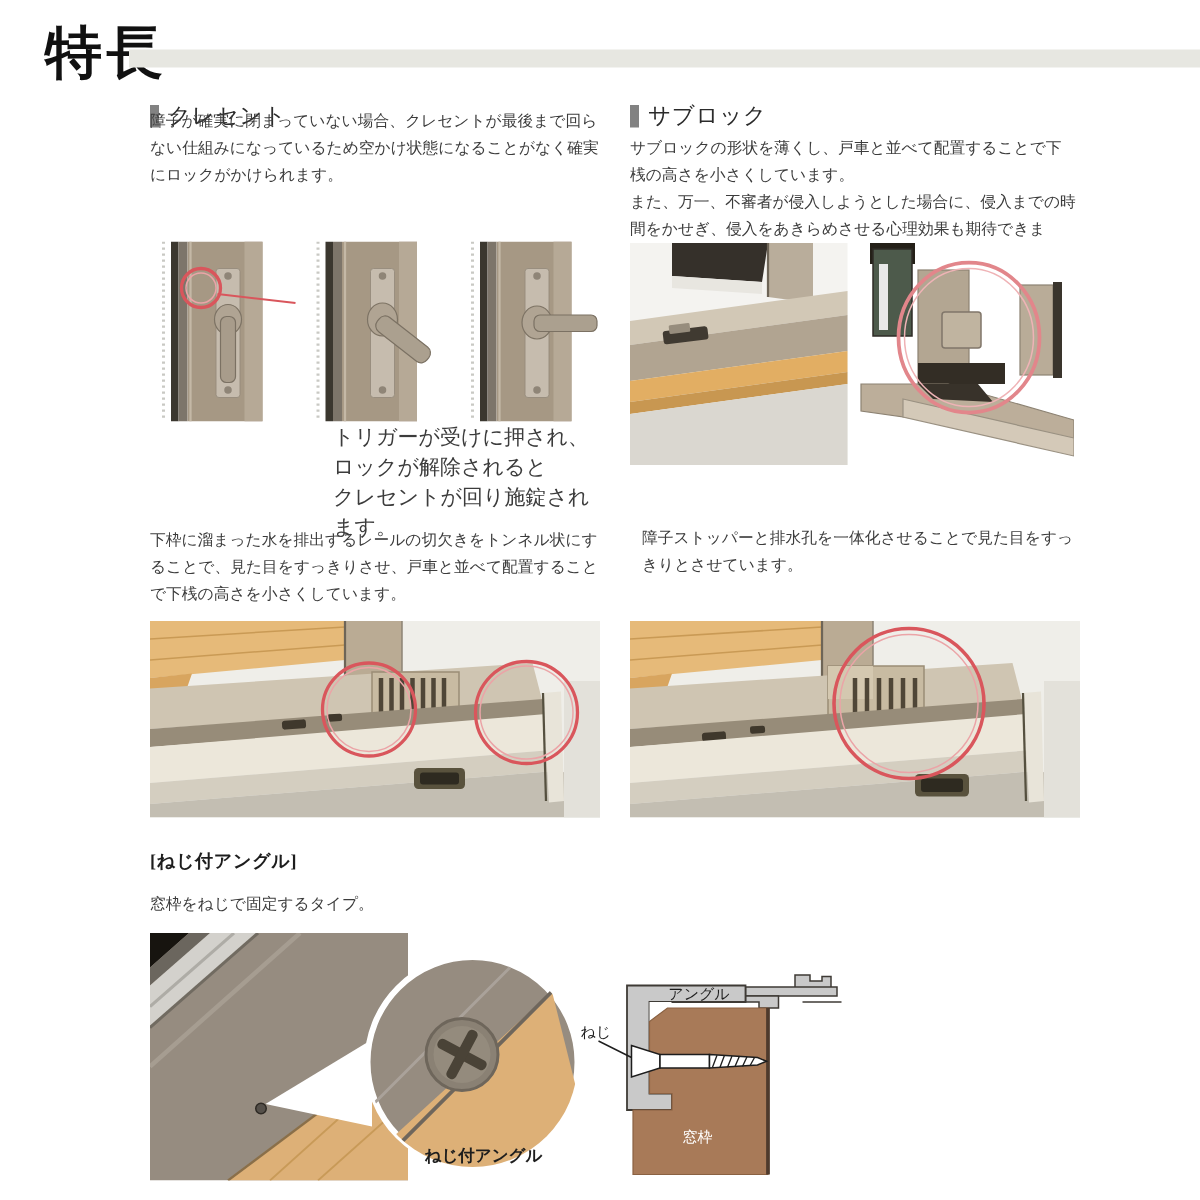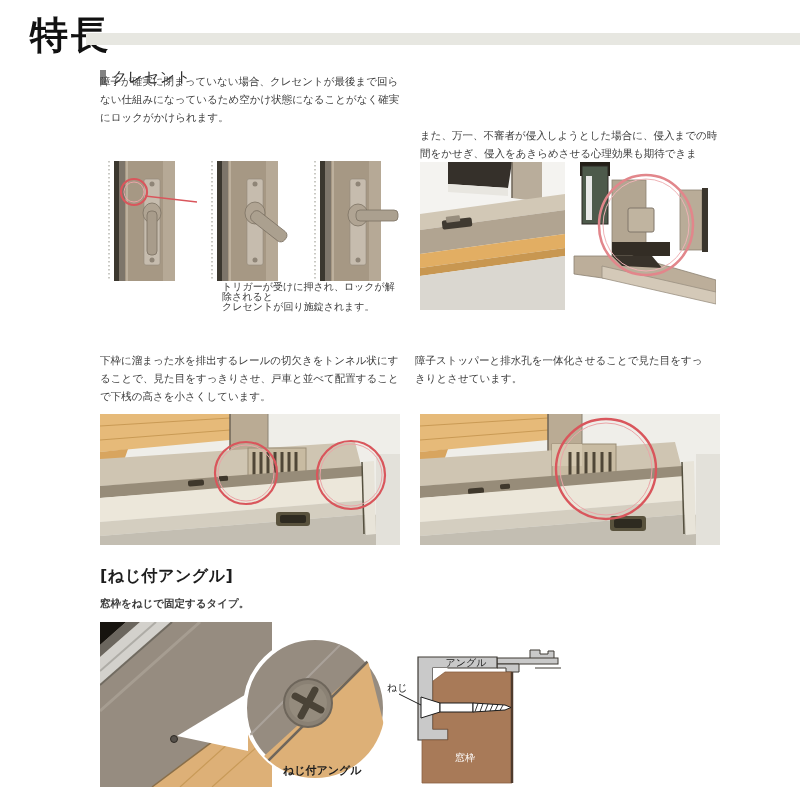--- a/index.html
+++ b/index.html
@@ -5,22 +5,22 @@
   html,body{margin:0;padding:0;background:#ffffff;}
   .page{position:relative;width:800px;height:800px;background:#ffffff;overflow:hidden;
         font-family:"DejaVu Sans","Liberation Sans",sans-serif;}
   .abs{position:absolute;}
   .page-title{font-size:38px;font-weight:bold;color:#111;letter-spacing:3px;line-height:1;}
   .title-bar{background:#e7e7e1;}
   .sec-head{display:flex;align-items:center;}
   .marker{display:inline-block;width:6px;height:15px;background:#828282;margin-right:6px;flex:0 0 auto;}
   .sec-title{font-size:15px;font-weight:normal;color:#2b2b2b;letter-spacing:0.5px;}
   .body-text{font-size:10.5px;line-height:18px;color:#3c3c3c;margin:0;}
-  .cap-text{font-size:10px;line-height:10px;color:#3c3c3c;}
-  .angle-title{font-size:16px;font-weight:bold;color:#1d1d1d;letter-spacing:0.5px;}
+  .cap-text{font-size:14px;line-height:20px;color:#3c3c3c;}
+  .angle-title{font-size:12px;font-weight:bold;color:#1d1d1d;letter-spacing:0.5px;font-family:Liberation Serif, serif;}
   svg{display:block;}
   svg text{font-family:"DejaVu Sans","Liberation Sans",sans-serif;}
 </style>
 </head>
 <body>
 
 <div class="page">
 
   <div class="abs page-title" style="left:30px;top:16px;">特長</div>
   <div class="abs title-bar" style="left:86px;top:33px;width:714px;height:12px;"></div>
@@ -82,20 +82,25 @@
       <circle cx="52" cy="99" r="2.5" fill="#8f8577"></circle>
       <ellipse cx="52" cy="54" rx="10" ry="11" fill="#b0a493" stroke="#7d7364" stroke-width="0.8"></ellipse>
       <rect x="50" y="49" width="42" height="11" rx="4" fill="#aba08f" stroke="#7b7163" stroke-width="0.8"></rect>
     </g>
   </svg>
   <div class="abs cap-text" style="left:222px;top:282px;width:182px;">
     <div>トリガーが受けに押され、ロックが解除されると</div>
     <div>クレセントが回り施錠されます。</div>
   </div>
 
+  <div class="abs sec-head" style="left:420px;top:68px;width:296px;">
+    <span class="marker"></span>
+    <span class="sec-title">サブロック</span>
+  </div>
+  <p class="abs body-text" style="left:420px;top:90px;width:298px;">サブロックの形状を薄くし、戸車と並べて配置することで下桟の高さを小さくしています。</p>
   <p class="abs body-text" style="left:420px;top:126px;width:298px;">また、万一、不審者が侵入しようとした場合に、侵入までの時間をかせぎ、侵入をあきらめさせる心理効果も期待できます。</p>
 
   <svg class="abs" style="left:420px;top:162px;" width="296" height="148" viewBox="0 0 296 148">
 
     <g>
       <rect x="0" y="0" width="145" height="148" fill="#f4f3f0"></rect>
       <polygon points="28,0 92,0 88,26 28,22" fill="#35302a"></polygon>
       <polygon points="28,22 88,26 88,34 28,30" fill="#e8e6e0"></polygon>
       <polygon points="92,0 122,0 122,40 92,36" fill="#b9ad9b"></polygon>
       <line x1="92" y1="0" x2="92" y2="36" stroke="#6e6557" stroke-width="1.5"></line>
@@ -164,21 +169,21 @@
     <g>
       <circle cx="146" cy="59" r="31" fill="none" stroke="#d9565c" stroke-width="2.2"></circle>
       <circle cx="146" cy="59" r="28" fill="none" stroke="#eba4a7" stroke-width="1"></circle>
     </g>
     <g>
       <circle cx="251" cy="61" r="34" fill="none" stroke="#d9565c" stroke-width="2.2"></circle>
       <circle cx="251" cy="61" r="31" fill="none" stroke="#eba4a7" stroke-width="1"></circle>
     </g>
   </svg>
 
-  <p class="abs body-text" style="left:415px;top:351px;width:298px;">障子ストッパーと排水孔を一体化させることで見た目をすっきりとさせています。</p>
+  <p class="abs body-text" style="left:428px;top:351px;width:298px;font-family:Liberation Mono, monospace;">障子ストッパーと排水孔を一体化させることで見た目をすっきりとさせています。</p>
 
   <svg class="abs" style="left:420px;top:414px;" width="300" height="131" viewBox="0 0 300 131">
     <rect x="0" y="0" width="300" height="131" fill="#efeee9"></rect>
     <polygon points="0,0 128,0 128,26 0,38" fill="#e6ba79"></polygon>
     <line x1="0" y1="12" x2="128" y2="4" stroke="#c99a55" stroke-width="1"></line>
     <line x1="0" y1="26" x2="128" y2="16" stroke="#c99a55" stroke-width="1"></line>
     <polygon points="0,38 28,35 20,58 0,62" fill="#d8a55f"></polygon>
     <polygon points="128,0 162,0 162,50 128,54" fill="#baab94"></polygon>
     <line x1="128" y1="0" x2="128" y2="54" stroke="#6e6557" stroke-width="1.5"></line>
     <line x1="162" y1="0" x2="162" y2="50" stroke="#8c8374" stroke-width="1"></line>
@@ -204,21 +209,21 @@
     <rect x="276" y="40" width="24" height="91" fill="#e3e1da"></rect>
     <rect x="190" y="102" width="36" height="15" rx="3" fill="#59523d"></rect>
     <rect x="194" y="105" width="28" height="9" rx="2" fill="#2e2a20"></rect>
     <g>
       <circle cx="186" cy="55" r="50" fill="none" stroke="#d9565c" stroke-width="2.4"></circle>
       <circle cx="186" cy="55" r="46" fill="none" stroke="#eba4a7" stroke-width="1"></circle>
     </g>
   </svg>
 
   <div class="abs angle-title" style="left:100px;top:566px;">[ねじ付アングル]</div>
-  <p class="abs body-text" style="left:100px;top:594px;width:300px;font-weight:bold;">窓枠をねじで固定するタイプ。</p>
+  <p class="abs body-text" style="left:100px;top:594px;width:300px;font-weight:normal;">窓枠をねじで固定するタイプ。</p>
 
   <svg class="abs" style="left:100px;top:619px;" width="290" height="172" viewBox="0 0 290 172">
     <defs>
       <clipPath id="photoClip">
           <rect x="0" y="3" width="172" height="165"></rect>
         </clipPath>
       <clipPath id="lensClip">
           <circle cx="215" cy="89" r="70"></circle>
         </clipPath>
     </defs>

